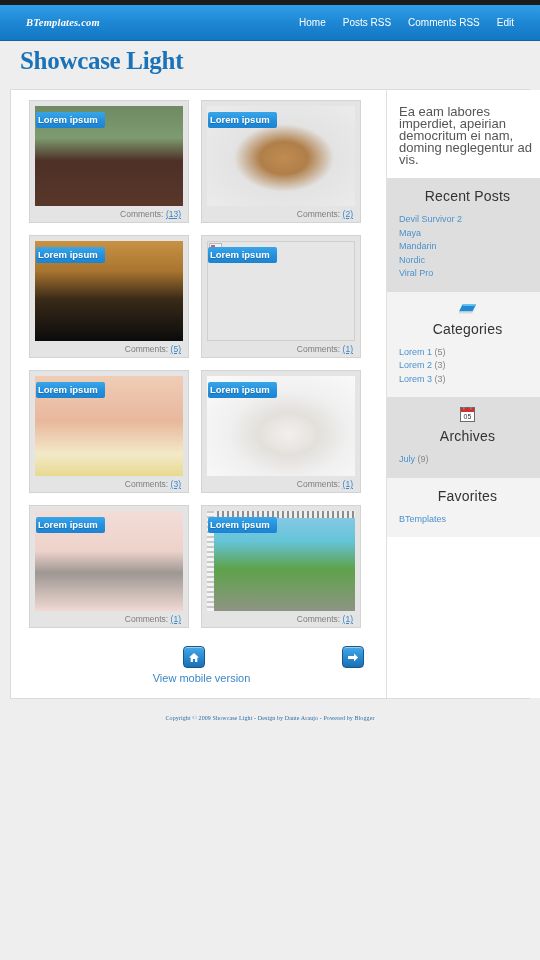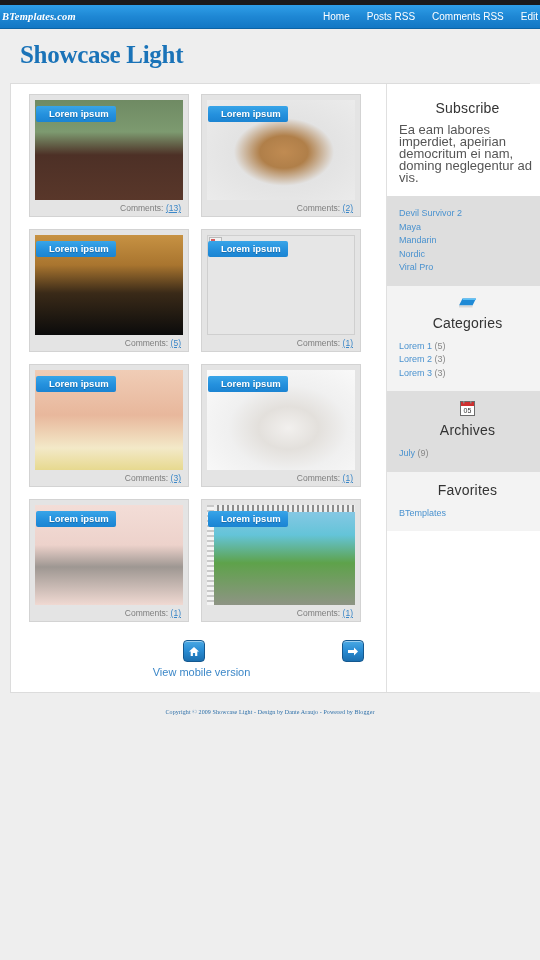--- a/index.html
+++ b/index.html
@@ -15,26 +15,26 @@
     color: #444;
     overflow: hidden;
   }
 
   
   .topbar-shadow {
     height: 5px;
     background: #1b1b1b;
   }
   .topbar {
-    height: 24px;
+    height: 36px;
     background: linear-gradient(to bottom, #2f9fe8 0%, #1e87d4 50%, #1277c4 100%);
     border-bottom: 1px solid #0c63a5;
     display: flex;
     align-items: center;
-    padding: 0 2px;
+    padding: 0 26px;
     box-sizing: border-box;
   }
   .brand {
     font-family: "Liberation Serif", serif;
     font-style: italic;
     font-weight: bold;
     font-size: 10.5px;
     color: #ffffff;
     letter-spacing: .2px;
   }
@@ -46,21 +46,21 @@
   }
   .topnav a {
     color: #ffffff;
     font-size: 10px;
     text-decoration: none;
     white-space: nowrap;
   }
 
   
   .header {
-    padding: 12px 20px 14px 20px;
+    padding: 6px 20px 14px 20px;
   }
   .blog-title {
     font-family: "Liberation Serif", serif;
     font-weight: bold;
     font-size: 25px;
     color: #1a73b8;
     margin: 0;
     letter-spacing: -0.3px;
   }
 
@@ -112,21 +112,21 @@
     background-position: center;
   }
   .post-title-badge {
     position: absolute;
     top: 6px;
     left: 1px;
     background: linear-gradient(to bottom, #39a5e8 0%, #2490dd 55%, #1b84d2 100%);
     color: #ffffff;
     font-size: 9.5px;
     font-weight: bold;
-    padding: 2px 7px 3px 13px;
+    padding: 2px 7px 3px 2px;
     border-radius: 2px;
     white-space: nowrap;
     text-shadow: 0 1px 1px rgba(0,0,0,.25);
     z-index: 3;
   }
   .post-meta {
     text-align: right;
     font-size: 8.5px;
     color: #7d7d7d;
     padding: 3px 2px 3px 0;
@@ -388,25 +388,25 @@
     </div>
 
     <div class="mobile-link-row">
       <a href="#" class="mobile-link">View mobile version</a>
     </div>
   </div>
 
   <div class="sidebar">
 
     <div class="widget plain">
-      <h2 class="widget-title">Subscribe</h2>
       <p class="widget-text">Ea eam labores imperdiet, apeirian democritum ei nam, doming neglegentur ad vis.</p>
     </div>
 
     <div class="widget shaded">
+      <h2 class="widget-title">Recent Posts</h2>
       <ul class="link-list" id="recent-posts-list">
           <li><a href="#">Devil Survivor 2</a></li>
           <li><a href="#">Maya</a></li>
           <li><a href="#">Mandarin</a></li>
           <li><a href="#">Nordic</a></li>
           <li><a href="#">Viral Pro</a></li>
         </ul>
     </div>
 
     <div class="widget light">

